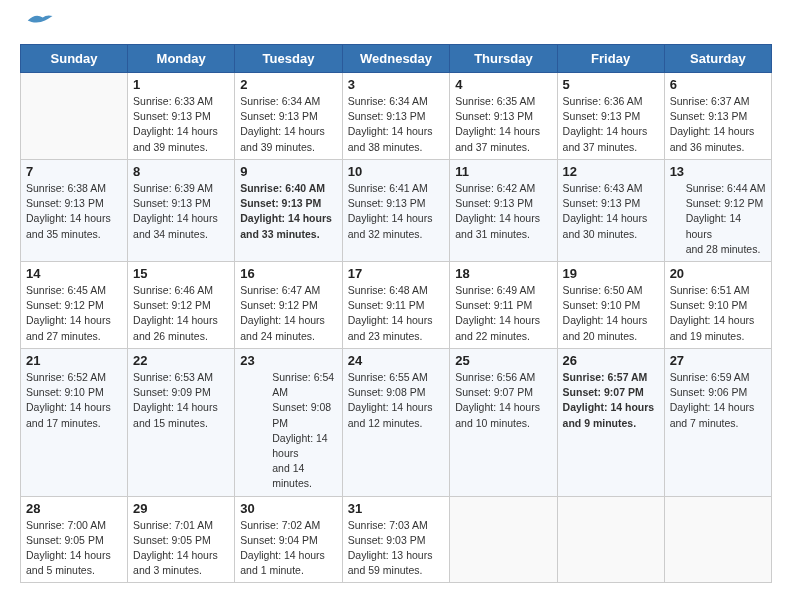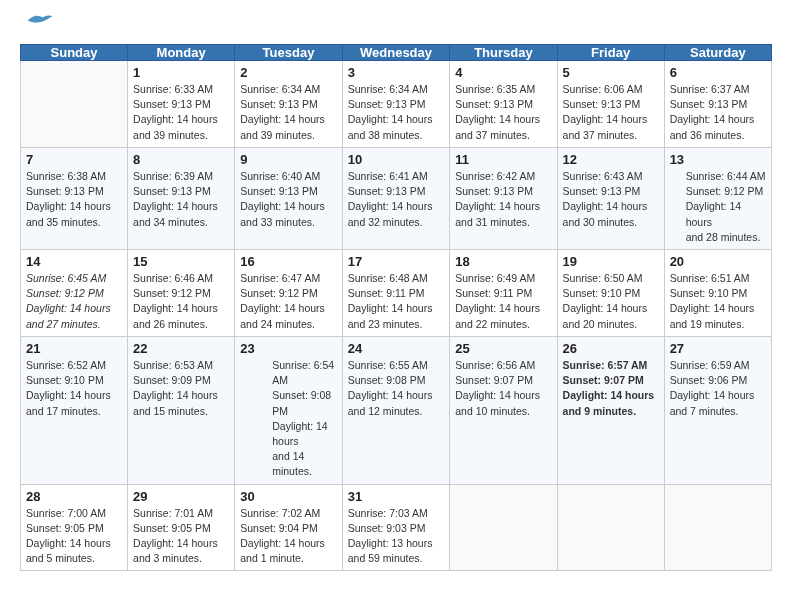--- a/index.html
+++ b/index.html
@@ -52,21 +52,21 @@
     .calendar {
       width: 100%;
       border-collapse: collapse;
       border: 1px solid #ccc;
     }
     .calendar th {
       background: #3572b0;
       color: #fff;
       font-size: 13px;
       font-weight: bold;
-      padding: 0 4px;
+      padding: 6px 4px;
       text-align: center;
       border: 1px solid #2a5a9a;
     }
     .calendar td {
       vertical-align: top;
       border: 1px solid #ccc;
       padding: 4px 5px;
       width: 108px;
       min-height: 80px;
       background: #fff;
@@ -148,21 +148,21 @@
         </td>
         <td>
           <span class="day-num">4</span>
           <div class="day-info" style="white-space: pre-line;">Sunrise: 6:35 AM
 Sunset: 9:13 PM
 Daylight: 14 hours
 and 37 minutes.</div>
         </td>
         <td>
           <span class="day-num">5</span>
-          <div class="day-info" style="white-space: pre-line;">Sunrise: 6:06 AM
+          <div class="day-info" style="white-space: pre-line;">Sunrise: 6:36 AM
 Sunset: 9:13 PM
 Daylight: 14 hours
 and 37 minutes.</div>
         </td>
         <td>
           <span class="day-num">6</span>
           <div class="day-info" style="white-space: pre-line;">Sunrise: 6:37 AM
 Sunset: 9:13 PM
 Daylight: 14 hours
 and 36 minutes.</div>
@@ -178,21 +178,21 @@
         </td>
         <td>
           <span class="day-num">8</span>
           <div class="day-info" style="white-space: pre-line;">Sunrise: 6:39 AM
 Sunset: 9:13 PM
 Daylight: 14 hours
 and 34 minutes.</div>
         </td>
         <td>
           <span class="day-num">9</span>
-          <div class="day-info" style="white-space: pre-line;">Sunrise: 6:40 AM
+          <div class="day-info" style="white-space: pre-line; font-weight: bold;">Sunrise: 6:40 AM
 Sunset: 9:13 PM
 Daylight: 14 hours
 and 33 minutes.</div>
         </td>
         <td>
           <span class="day-num">10</span>
           <div class="day-info" style="white-space: pre-line;">Sunrise: 6:41 AM
 Sunset: 9:13 PM
 Daylight: 14 hours
 and 32 minutes.</div>
@@ -215,21 +215,21 @@
           <span class="day-num">13</span>
           <div class="day-info" style="white-space: pre-line; margin-left: 16px;">Sunrise: 6:44 AM
 Sunset: 9:12 PM
 Daylight: 14 hours
 and 28 minutes.</div>
         </td>
       </tr>
       <tr>
         <td>
           <span class="day-num">14</span>
-          <div class="day-info" style="white-space: pre-line; font-style: italic;">Sunrise: 6:45 AM
+          <div class="day-info" style="white-space: pre-line;">Sunrise: 6:45 AM
 Sunset: 9:12 PM
 Daylight: 14 hours
 and 27 minutes.</div>
         </td>
         <td>
           <span class="day-num">15</span>
           <div class="day-info" style="white-space: pre-line;">Sunrise: 6:46 AM
 Sunset: 9:12 PM
 Daylight: 14 hours
 and 26 minutes.</div>

